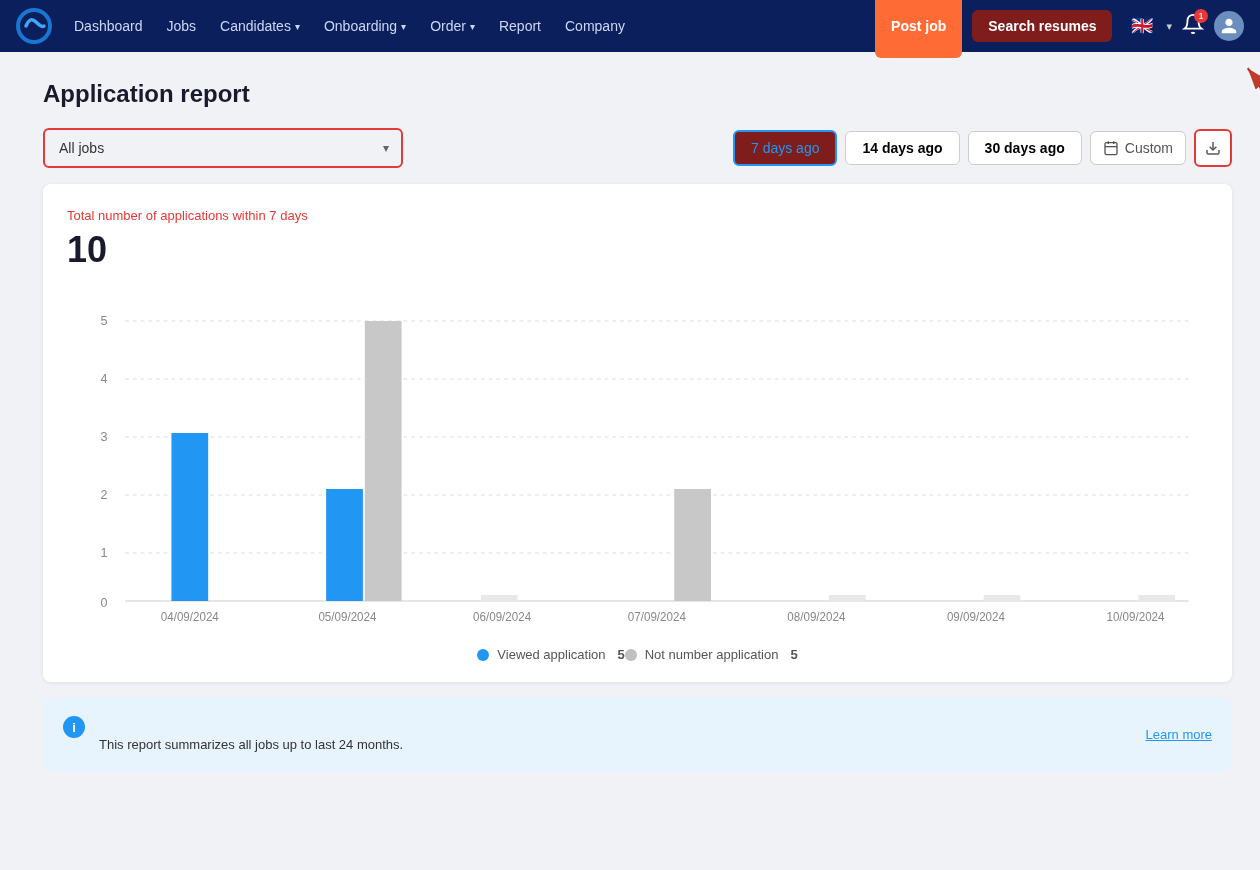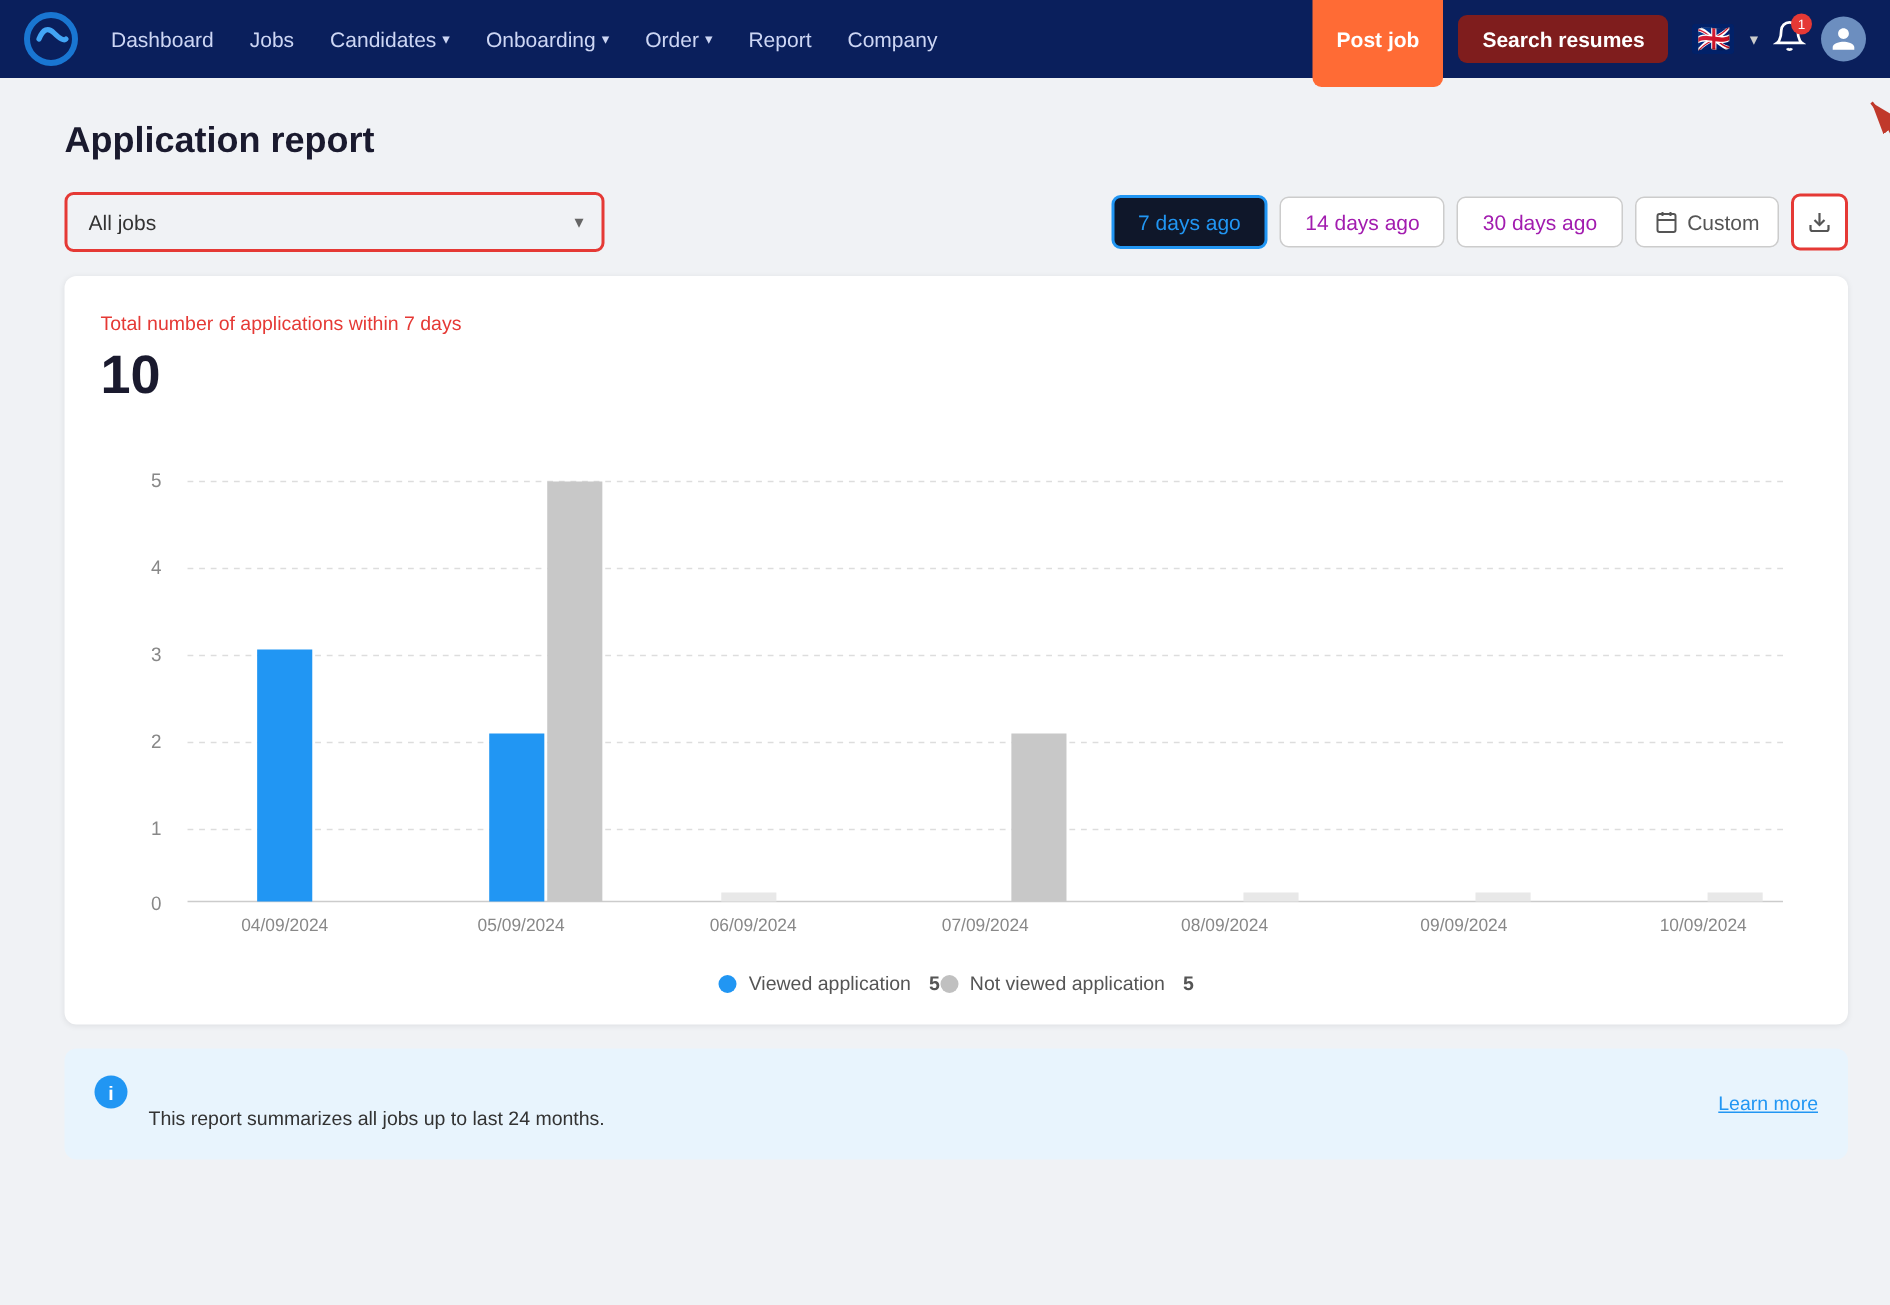--- a/index.html
+++ b/index.html
@@ -65,22 +65,22 @@
       border: none; outline: none; background: transparent; appearance: none; cursor: pointer;
     }
     .select-arrow {
       position: absolute; right: 12px; top: 50%; transform: translateY(-50%);
       color: #666; font-size: 12px; pointer-events: none;
     }
     .date-btn {
       padding: 8px 16px; border-radius: 6px; font-size: 14px; cursor: pointer;
       border: 1px solid #2196f3; background: #fff; color: #2196f3;
     }
-    .date-btn.active { background: #0f172a; border-color: #2196f3; color: #2196f3; border-width: 2px; }
-    .date-btn:not(.active) { border-color: #ccc; color: #a21caf; }
+    .date-btn.active { background: #7f1d1d; border-color: #2196f3; color: #2196f3; border-width: 2px; }
+    .date-btn:not(.active) { border-color: #ccc; color: #000000; font-weight: bold; }
     .custom-btn {
       display: flex; align-items: center; gap: 6px; padding: 8px 12px;
       border-radius: 6px; font-size: 14px; cursor: pointer;
       border: 1px solid #ccc; background: #fff; color: #555;
     }
     .download-btn {
       width: 38px; height: 38px; border-radius: 6px; border: 2px solid #e53935;
       background: #fff; display: flex; align-items: center; justify-content: center;
       cursor: pointer; position: relative;
     }
@@ -268,21 +268,21 @@
 
     
     <div class="chart-legend">
       <div class="legend-item">
         <div class="legend-dot blue"></div>
         <span>Viewed application</span>
         <span class="legend-count">5</span>
       </div>
       <div class="legend-item">
         <div class="legend-dot gray"></div>
-        <span>Not viewed application</span>
+        <span>Not number application</span>
         <span class="legend-count">5</span>
       </div>
     </div>
   </div>
 
   <div class="info-box">
     <div class="info-icon">i</div>
     <div class="info-text">
       <br>
       <span>This report summarizes all jobs up to last 24 months.</span>

